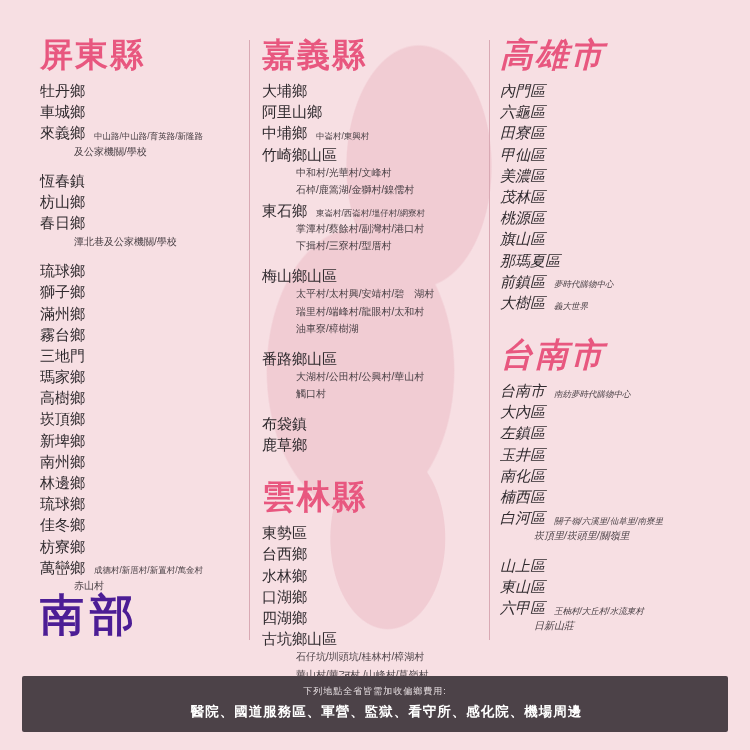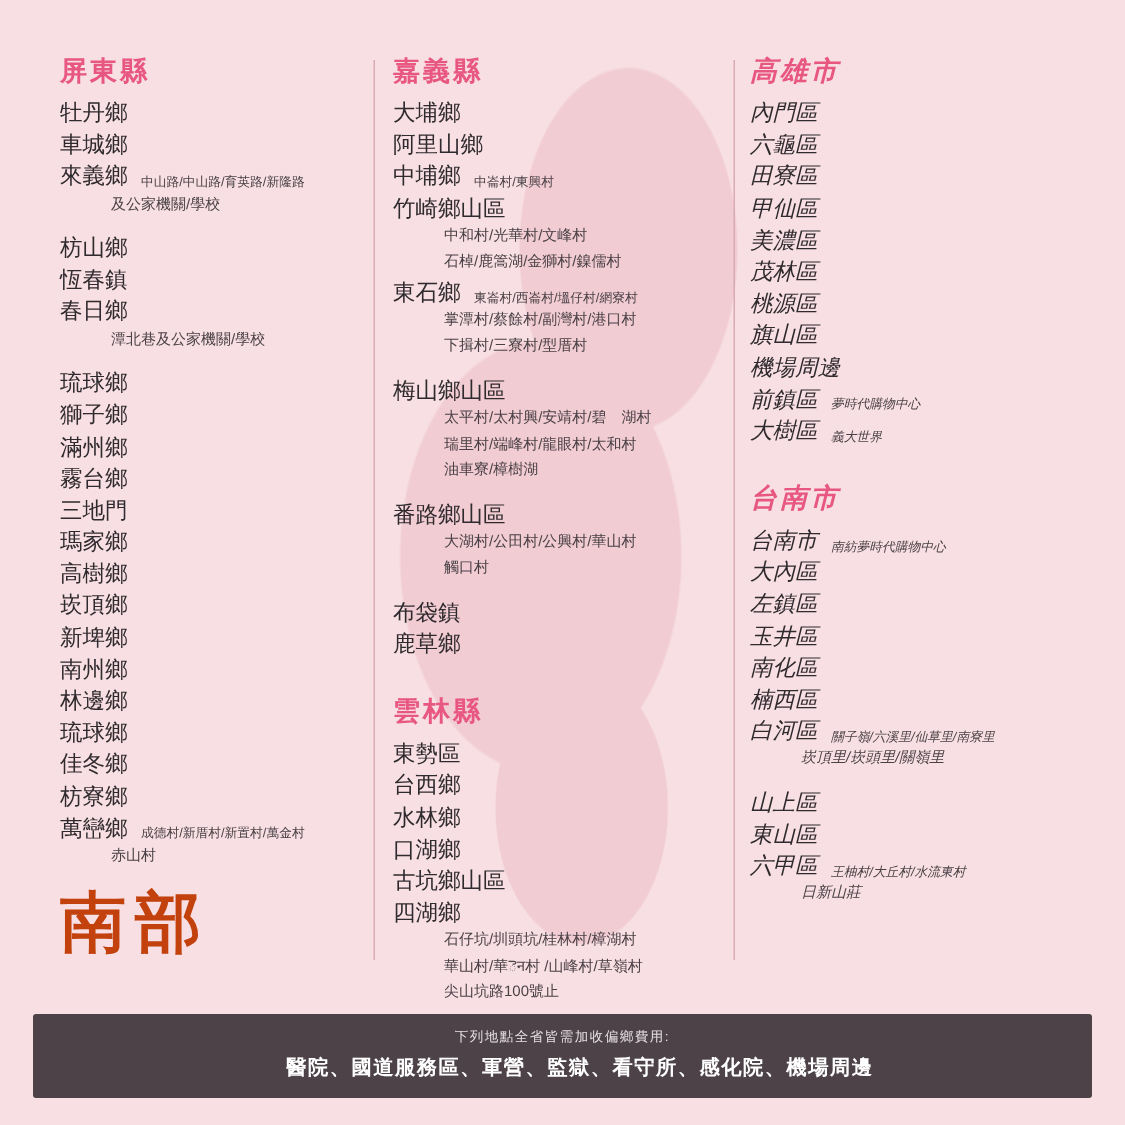--- a/index.html
+++ b/index.html
@@ -23,34 +23,34 @@
   .sheet{position:absolute;inset:0;}
   .col{position:absolute;top:38px;}
   .col-1{left:40px;width:210px;}
   .col-2{left:262px;width:222px;}
   .col-3{left:500px;width:215px;font-style:italic;}
   .divider{position:absolute;top:40px;width:1px;height:600px;background:#d9a9b4;}
   .div-1{left:249px;}
   .div-2{left:489px;}
 
   .region-title{
-    font-size:18px;font-weight:bold;color:#e8577f;letter-spacing:2px;
+    font-size:33px;font-weight:bold;color:#e8577f;letter-spacing:2px;
     margin:0 0 10px 0;line-height:1;
   }
   .region-title.second{margin-top:26px;}
 
   .row{display:flex;align-items:flex-end;margin-bottom:2px;}
   .place{font-size:15px;color:#2f2a2e;white-space:nowrap;line-height:1.28;}
   .notes{font-size:8.5px;color:#4a4146;margin-left:9px;line-height:1.35;}
   .sub{font-size:10px;color:#4a4146;line-height:1.45;margin:1px 0 3px 34px;}
   .gap{height:9px;}
 
   .bigtitle{
     position:absolute;left:40px;top:586px;
-    font-size:44px;font-weight:bold;color:#c2410c;letter-spacing:6px;
+    font-size:44px;font-weight:bold;color:#4c1d95;letter-spacing:6px;
   }
 
   .footer{
     position:absolute;left:22px;right:22px;bottom:18px;
     background:#4c4248;color:#ffffff;border-radius:2px;
     padding:9px 0 11px 0;text-align:center;
   }
   .footer .l1{font-size:9px;color:#e7dfe2;margin-bottom:5px;letter-spacing:1px;}
   .footer .l2{font-size:13.5px;font-weight:bold;letter-spacing:1px;margin-left:23px;}
 </style>
@@ -73,24 +73,24 @@
         <div class="row">
           <span class="place">車城鄉</span>
         </div>
         <div class="row">
           <span class="place">來義鄉</span>
           <span class="notes">中山路/中山路/育英路/新隆路</span>
         </div>
         <div class="sub">及公家機關/學校</div>
         <div class="gap"></div>
         <div class="row">
+          <span class="place">恆春鎮</span>
+        </div>
+        <div class="row">
           <span class="place">枋山鄉</span>
-        </div>
-        <div class="row">
-          <span class="place">恆春鎮</span>
         </div>
         <div class="row">
           <span class="place">春日鄉</span>
         </div>
         <div class="sub">潭北巷及公家機關/學校</div>
         <div class="gap"></div>
         <div class="row">
           <span class="place">琉球鄉</span>
         </div>
         <div class="row">
@@ -193,24 +193,24 @@
         <div class="row">
           <span class="place">台西鄉</span>
         </div>
         <div class="row">
           <span class="place">水林鄉</span>
         </div>
         <div class="row">
           <span class="place">口湖鄉</span>
         </div>
         <div class="row">
+          <span class="place">四湖鄉</span>
+        </div>
+        <div class="row">
           <span class="place">古坑鄉山區</span>
-        </div>
-        <div class="row">
-          <span class="place">四湖鄉</span>
         </div>
         <div class="sub">石仔坑/圳頭坑/桂林村/樟湖村</div>
         <div class="sub">華山村/華ెन村 /山峰村/草嶺村</div>
         <div class="sub">尖山坑路100號止</div>
       </div>
   </div>
 
   <div class="col col-3">
     <div class="region-title">高雄市</div>
     <div id="c3a">
@@ -232,21 +232,21 @@
         <div class="row">
           <span class="place">茂林區</span>
         </div>
         <div class="row">
           <span class="place">桃源區</span>
         </div>
         <div class="row">
           <span class="place">旗山區</span>
         </div>
         <div class="row">
-          <span class="place">機場周邊</span>
+          <span class="place">那瑪夏區</span>
         </div>
         <div class="row">
           <span class="place">前鎮區</span>
           <span class="notes">夢時代購物中心</span>
         </div>
         <div class="row">
           <span class="place">大樹區</span>
           <span class="notes">義大世界</span>
         </div>
       </div>

